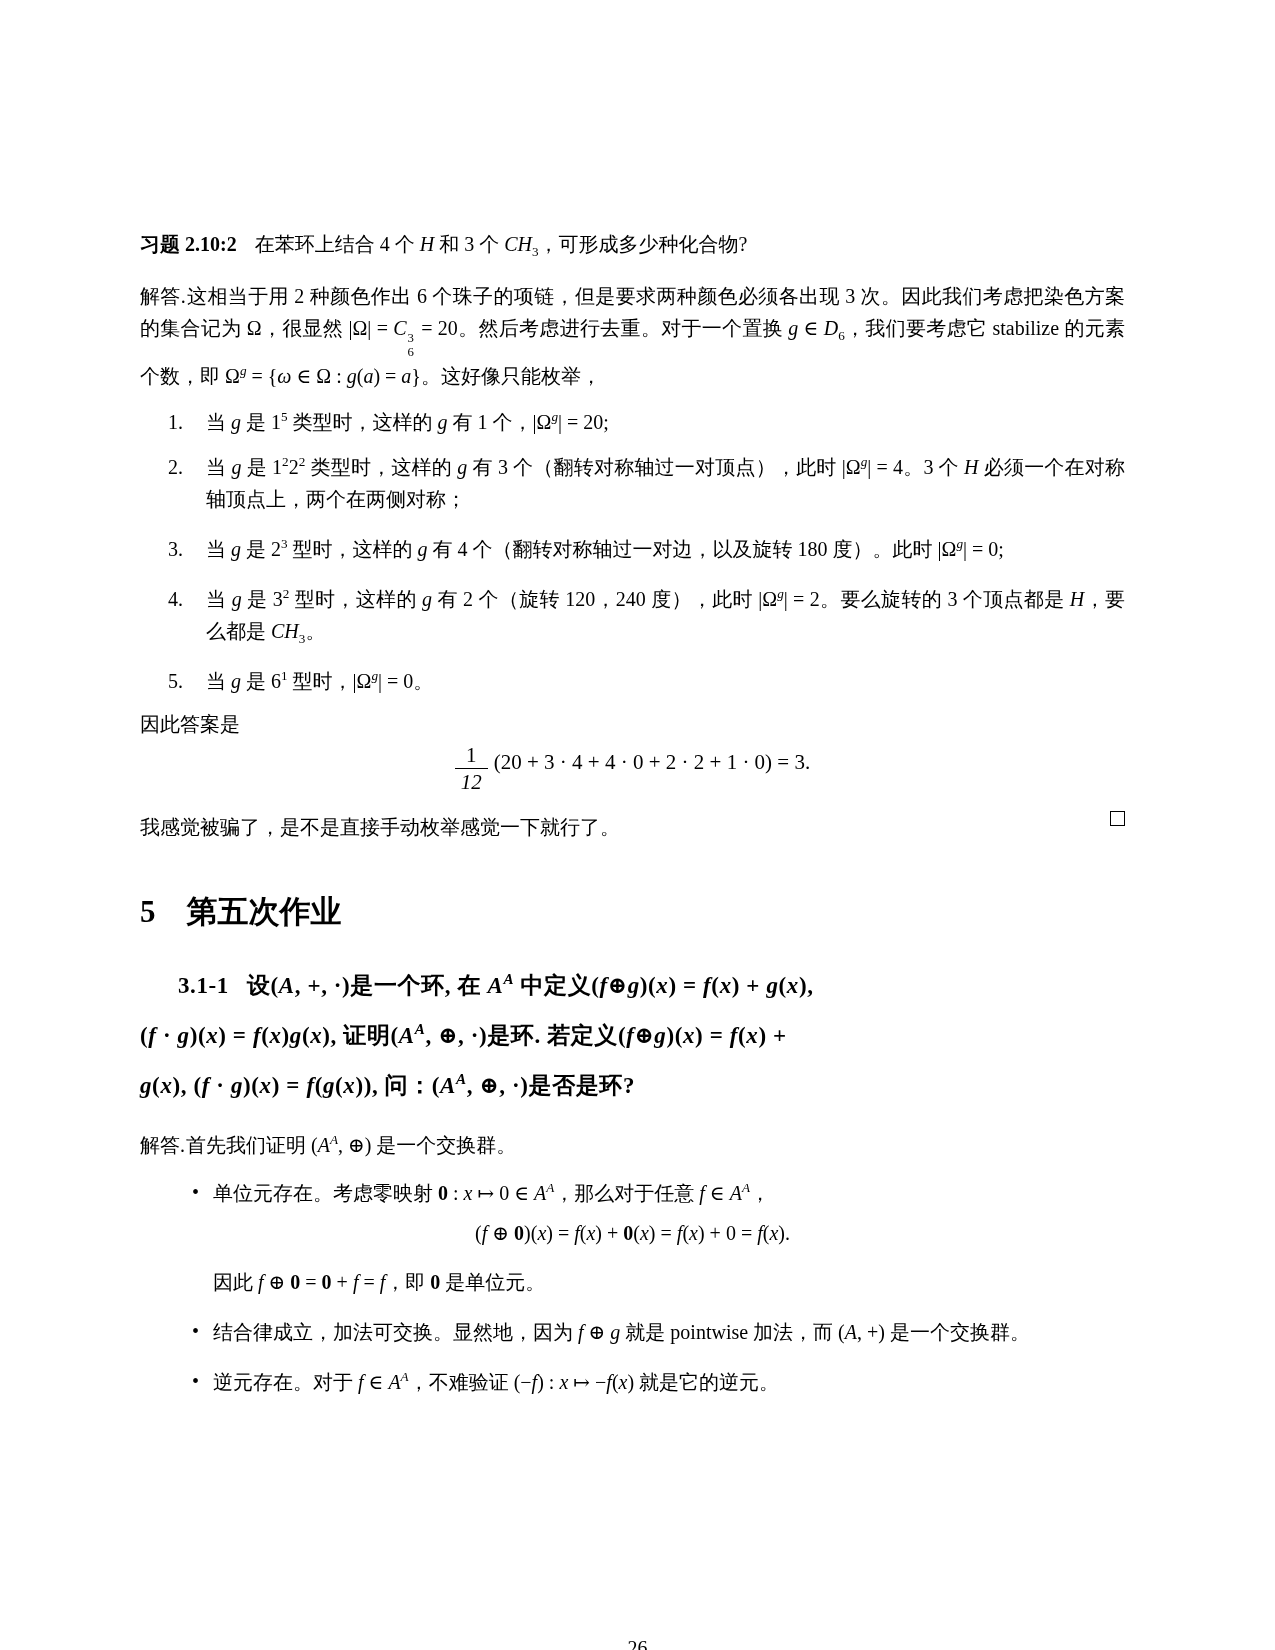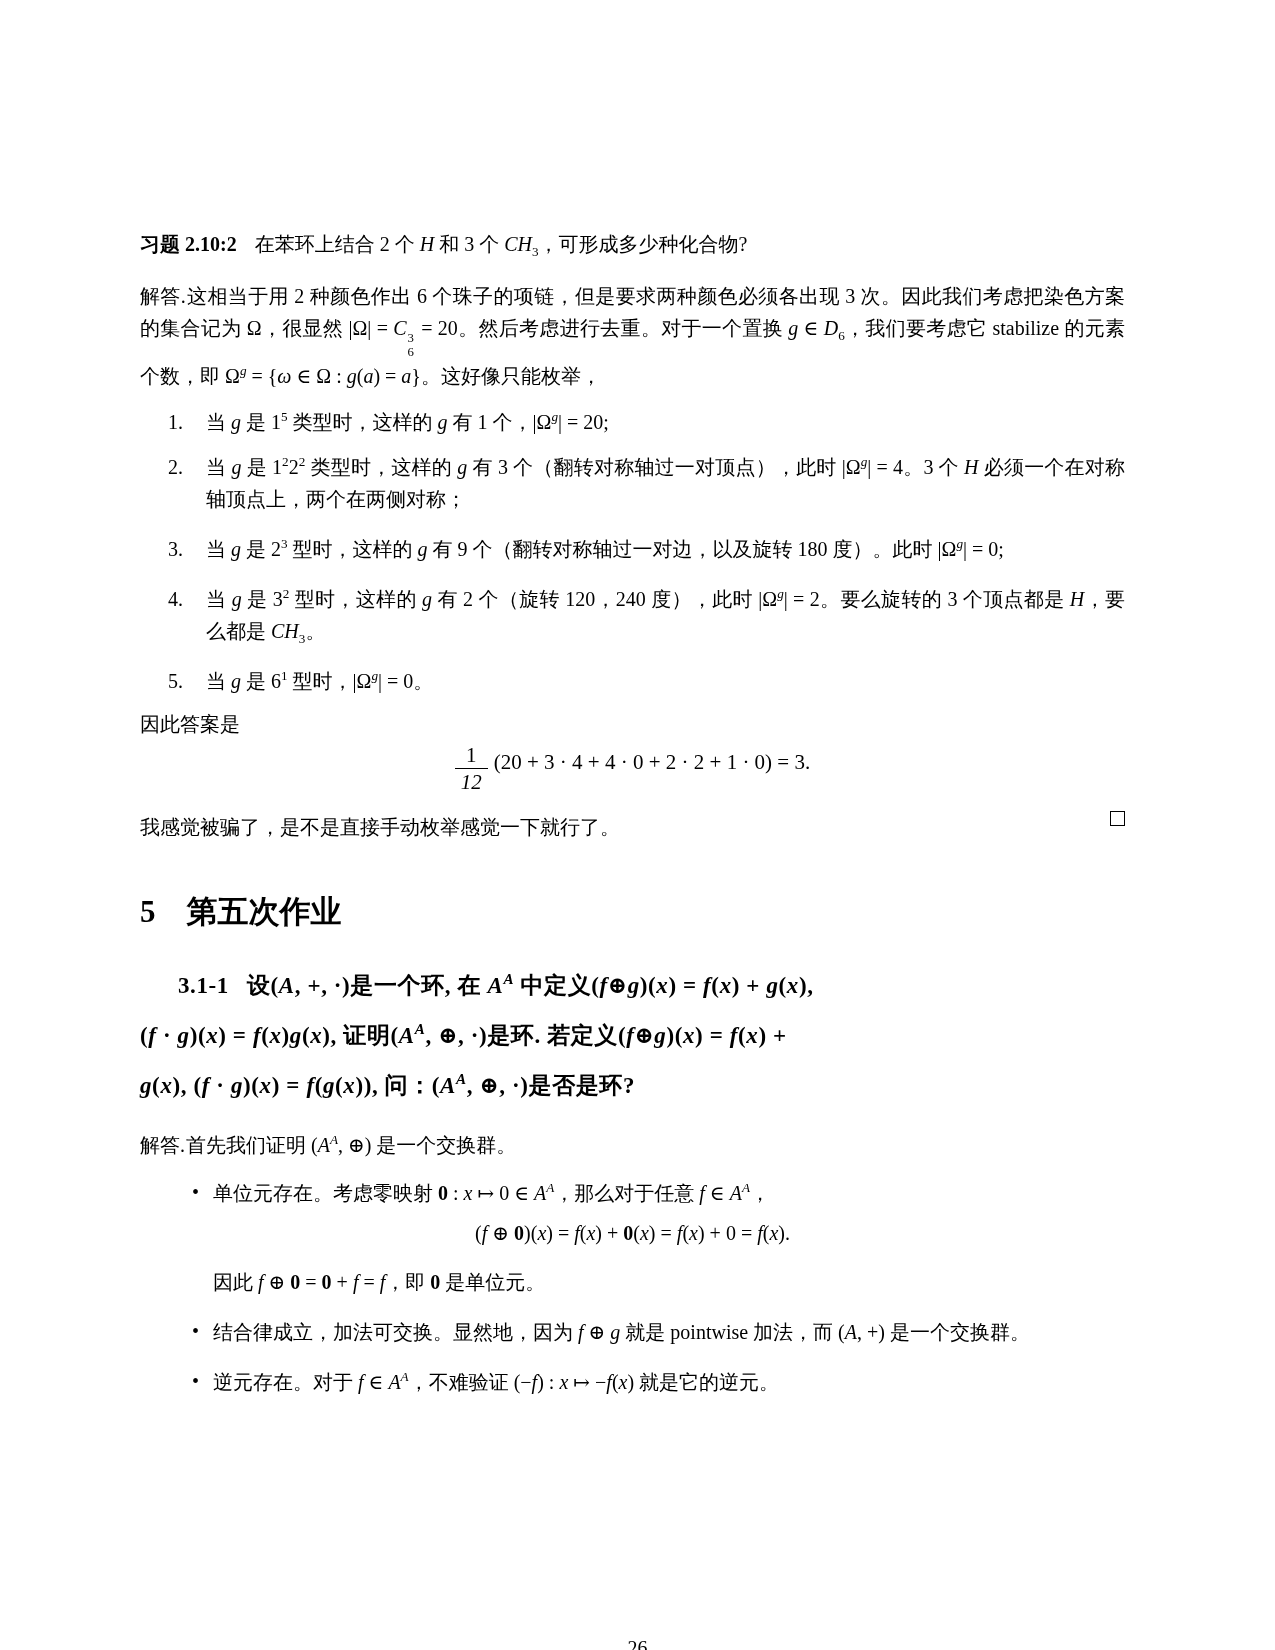--- a/index.html
+++ b/index.html
@@ -50,39 +50,39 @@
   ul.bullets p{margin:0;line-height:32px;}
   ul.bullets .display{margin-left:-73px;margin-top:9px;margin-bottom:18px;}
   .pageno{position:absolute;left:0;right:0;top:1637px;text-align:center;font-size:20px;}
 </style>
 </head>
 <body>
 
 <div class="page">
   <div class="content">
 
-    <p class="line" id="ex-title"><span class="bf mr">习题 2.10:2</span><span>在苯环上结合 2 个 </span><span class="it">H</span><span> 和 3 个 </span><span class="it">CH</span><span class="sub">3</span><span>，可形成多少种化合物?</span></p>
+    <p class="line" id="ex-title"><span class="bf mr">习题 2.10:2</span><span>在苯环上结合 4 个 </span><span class="it">H</span><span> 和 3 个 </span><span class="it">CH</span><span class="sub">3</span><span>，可形成多少种化合物?</span></p>
 
     <p class="para" id="p1"><span class="mr2">解答.</span><span>这相当于用 2 种颜色作出 6 个珠子的项链，但是要求两种颜色必须各出现 3 次。因此我们考虑把染色方案的集合记为 Ω，很显然 |Ω| = </span><span class="it">C</span><span class="stack">
           <span>3</span>
           <span>6</span>
         </span><span> = 20。然后考虑进行去重。对于一个置换 </span><span class="it">g</span><span> ∈ </span><span class="it">D</span><span class="sub">6</span><span>，我们要考虑它 stabilize 的元素个数，即 Ω</span><span class="it sup">g</span><span> = {</span><span class="it">ω</span><span> ∈ Ω : </span><span class="it">g</span><span>(</span><span class="it">a</span><span>) = </span><span class="it">a</span><span>}。这好像只能枚举，</span></p>
 
     <ol class="cases">
       <li>
         <span class="li-num">1.</span>
         <span><span>当 </span><span class="it">g</span><span> 是 1</span><span class="sup">5</span><span> 类型时，这样的 </span><span class="it">g</span><span> 有 1 个，|Ω</span><span class="it sup">g</span><span>| = 20;</span></span>
       </li>
       <li>
         <span class="li-num">2.</span>
         <span><span>当 </span><span class="it">g</span><span> 是 1</span><span class="sup">2</span><span>2</span><span class="sup">2</span><span> 类型时，这样的 </span><span class="it">g</span><span> 有 3 个（翻转对称轴过一对顶点），此时 |Ω</span><span class="it sup">g</span><span>| = 4。3 个 </span><span class="it">H</span><span> 必须一个在对称轴顶点上，两个在两侧对称；</span></span>
       </li>
       <li class="sp">
         <span class="li-num">3.</span>
-        <span><span>当 </span><span class="it">g</span><span> 是 2</span><span class="sup">3</span><span> 型时，这样的 </span><span class="it">g</span><span> 有 9 个（翻转对称轴过一对边，以及旋转 180 度）。此时 |Ω</span><span class="it sup">g</span><span>| = 0;</span></span>
+        <span><span>当 </span><span class="it">g</span><span> 是 2</span><span class="sup">3</span><span> 型时，这样的 </span><span class="it">g</span><span> 有 4 个（翻转对称轴过一对边，以及旋转 180 度）。此时 |Ω</span><span class="it sup">g</span><span>| = 0;</span></span>
       </li>
       <li class="sp">
         <span class="li-num">4.</span>
         <span><span>当 </span><span class="it">g</span><span> 是 3</span><span class="sup">2</span><span> 型时，这样的 </span><span class="it">g</span><span> 有 2 个（旋转 120，240 度），此时 |Ω</span><span class="it sup">g</span><span>| = 2。要么旋转的 3 个顶点都是 </span><span class="it">H</span><span>，要么都是 </span><span class="it">CH</span><span class="sub">3</span><span>。</span></span>
       </li>
       <li class="sp">
         <span class="li-num">5.</span>
         <span><span>当 </span><span class="it">g</span><span> 是 6</span><span class="sup">1</span><span> 型时，|Ω</span><span class="it sup">g</span><span>| = 0。</span></span>
       </li>
     </ol>

